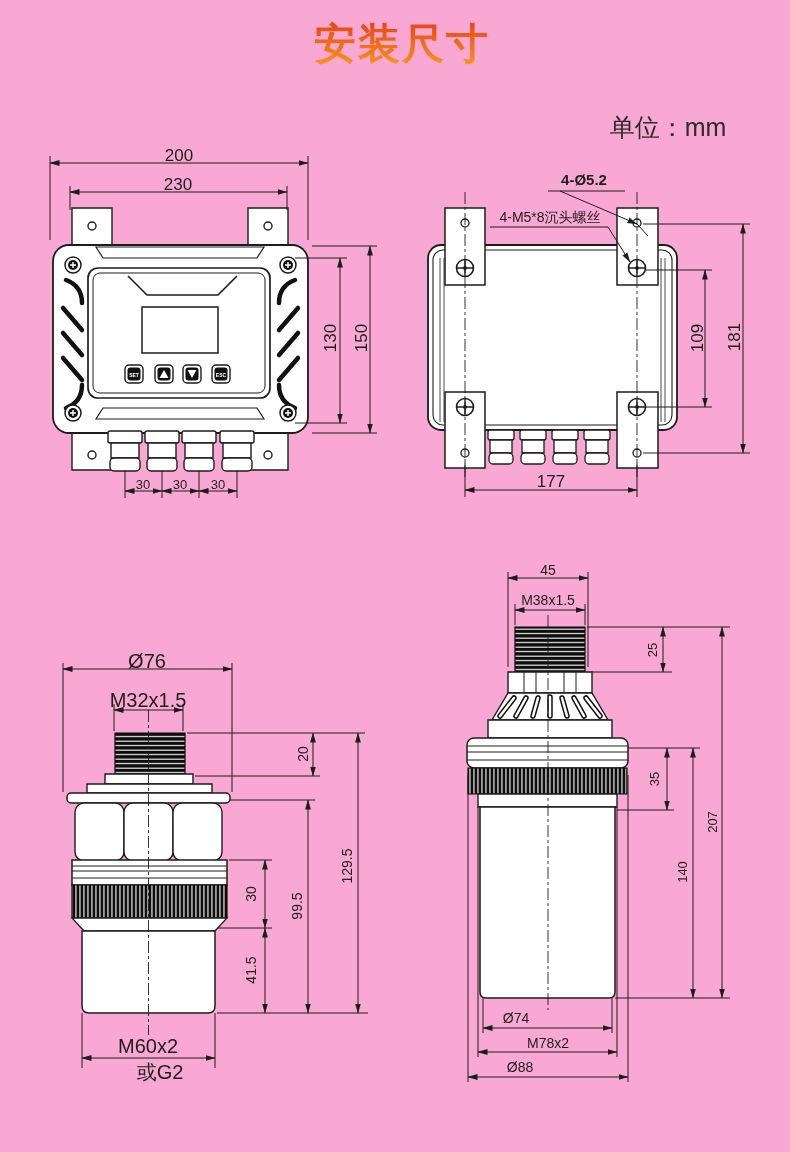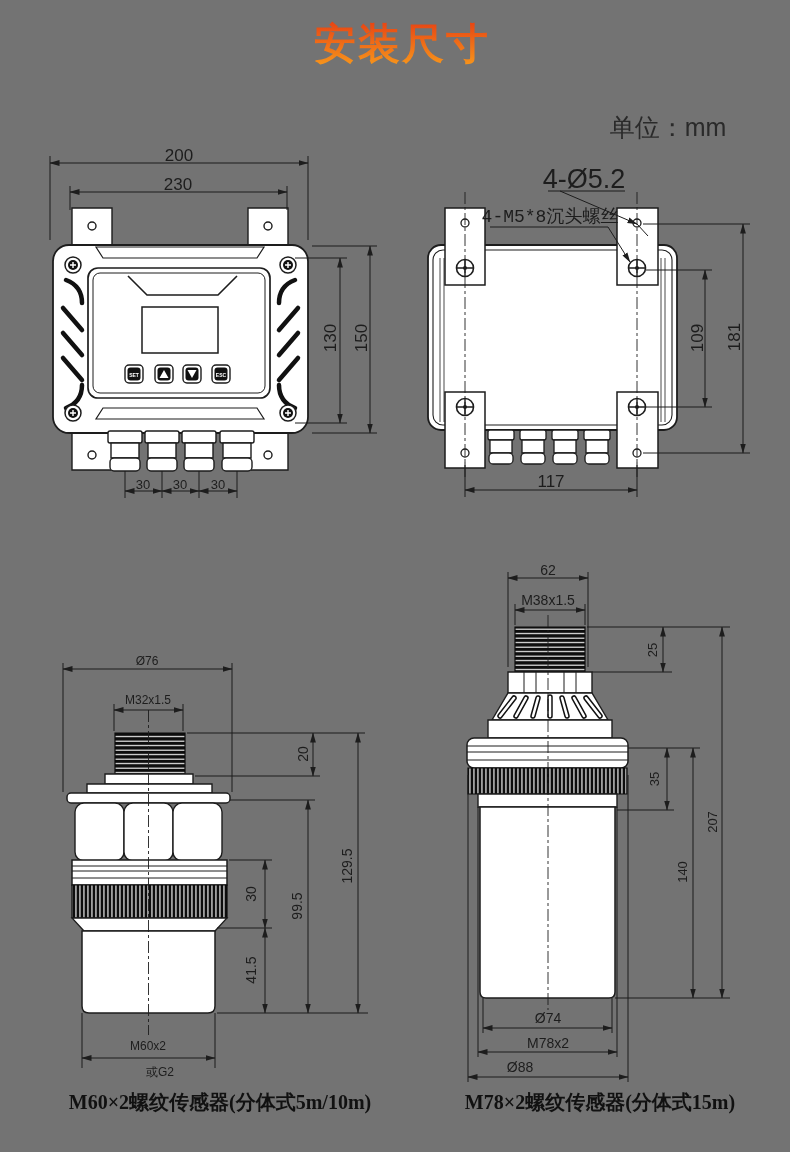--- a/index.html
+++ b/index.html
@@ -1,21 +1,21 @@
 <!DOCTYPE html>
 <html><head>
 <meta charset="utf-8">
 <style>
   html,body{margin:0;padding:0;background:#fff;}
-  .page{position:relative;width:790px;height:1152px;background:#737373;overflow:hidden;
+  .page{position:relative;width:790px;height:1152px;background:#f9a8d4;overflow:hidden;
         font-family:"Liberation Sans","DejaVu Sans",sans-serif;}
   .lbl{position:absolute;transform:translate(-50%,-50%);color:#1d1d1d;white-space:nowrap;line-height:1;}
   .vlbl{position:absolute;transform:translate(-50%,-50%) rotate(-90deg);color:#1d1d1d;white-space:nowrap;line-height:1;}
-  .s13{font-size:13px;} .s14{font-size:14px;} .s15{font-size:18px;font-family:Liberation Mono, monospace;}
-  .s16{font-size:12px;} .s17{font-size:17px;} .s21{font-size:27px;}
+  .s13{font-size:13px;} .s14{font-size:14px;} .s15{font-size:14px;}
+  .s16{font-size:20px;} .s17{font-size:17px;} .s21{font-size:15px;font-weight:bold;}
   .title{position:absolute;left:402px;top:44px;transform:translate(-50%,-50%);
          font-size:42px;font-weight:700;letter-spacing:2px;color:#ef5a17;
          background:linear-gradient(180deg,#e63f13 5%,#f89c1c 95%);
          -webkit-background-clip:text;background-clip:text;-webkit-text-fill-color:transparent;}
   .unit{position:absolute;left:668px;top:127px;transform:translate(-50%,-50%);
         font-size:25px;color:#2a2a2a;white-space:nowrap;}
   .caption{position:absolute;transform:translate(-50%,-50%);white-space:nowrap;
            font-family:"Liberation Serif","DejaVu Serif",serif;font-weight:700;
            font-size:20px;color:#111;}
   svg{position:absolute;}
@@ -332,37 +332,35 @@
   <span class="vlbl s17" style="left:330px;top:338px">130</span>
   <span class="vlbl s17" style="left:361px;top:338px">150</span>
   <span class="lbl s13" style="left:143px;top:484px">30</span>
   <span class="lbl s13" style="left:180px;top:484px">30</span>
   <span class="lbl s13" style="left:218px;top:484px">30</span>
 
   <span class="lbl s21" style="left:584px;top:179px">4-Ø5.2</span>
   <span class="lbl s15" style="left:550px;top:217px">4-M5*8沉头螺丝</span>
   <span class="vlbl s17" style="left:697px;top:338px">109</span>
   <span class="vlbl s17" style="left:734px;top:337px">181</span>
-  <span class="lbl s17" style="left:551px;top:481px">117</span>
+  <span class="lbl s17" style="left:551px;top:481px">177</span>
 
   <span class="lbl s16" style="left:147px;top:661px">Ø76</span>
   <span class="lbl s16" style="left:148px;top:700px">M32x1.5</span>
   <span class="vlbl s14" style="left:303px;top:754px">20</span>
   <span class="vlbl s14" style="left:251px;top:894px">30</span>
   <span class="vlbl s14" style="left:251px;top:970px">41.5</span>
   <span class="vlbl s14" style="left:297px;top:906px">99.5</span>
   <span class="vlbl s14" style="left:347px;top:866px">129.5</span>
   <span class="lbl s16" style="left:148px;top:1046px">M60x2</span>
   <span class="lbl s16" style="left:160px;top:1072px">或G2</span>
-  <span class="caption" style="left:220px;top:1102px">M60×2螺纹传感器(分体式5m/10m)</span>
-
-  <span class="lbl s14" style="left:548px;top:570px">62</span>
+
+  <span class="lbl s14" style="left:548px;top:570px">45</span>
   <span class="lbl s14" style="left:548px;top:600px">M38x1.5</span>
   <span class="vlbl s13" style="left:652px;top:650px">25</span>
   <span class="vlbl s13" style="left:654px;top:779px">35</span>
   <span class="vlbl s13" style="left:682px;top:872px">140</span>
   <span class="vlbl s13" style="left:712px;top:822px">207</span>
-  <span class="lbl s14" style="left:548px;top:1018px">Ø74</span>
+  <span class="lbl s14" style="left:516px;top:1018px">Ø74</span>
   <span class="lbl s14" style="left:548px;top:1043px">M78x2</span>
   <span class="lbl s14" style="left:520px;top:1067px">Ø88</span>
-  <span class="caption" style="left:600px;top:1102px">M78×2螺纹传感器(分体式15m)</span>
 
 </div>
 
 </body></html>

